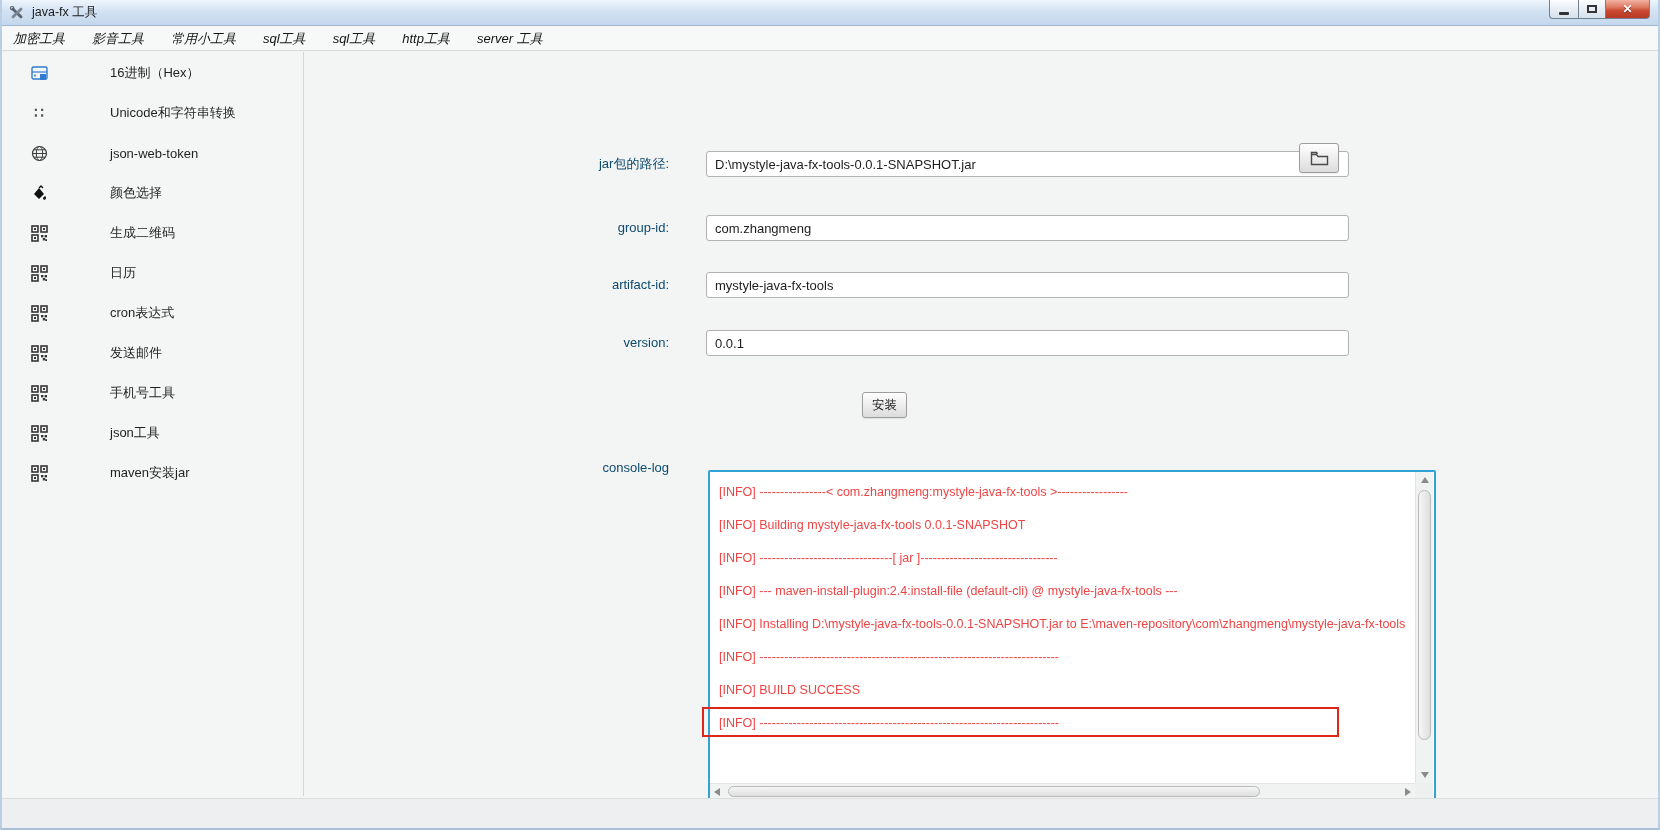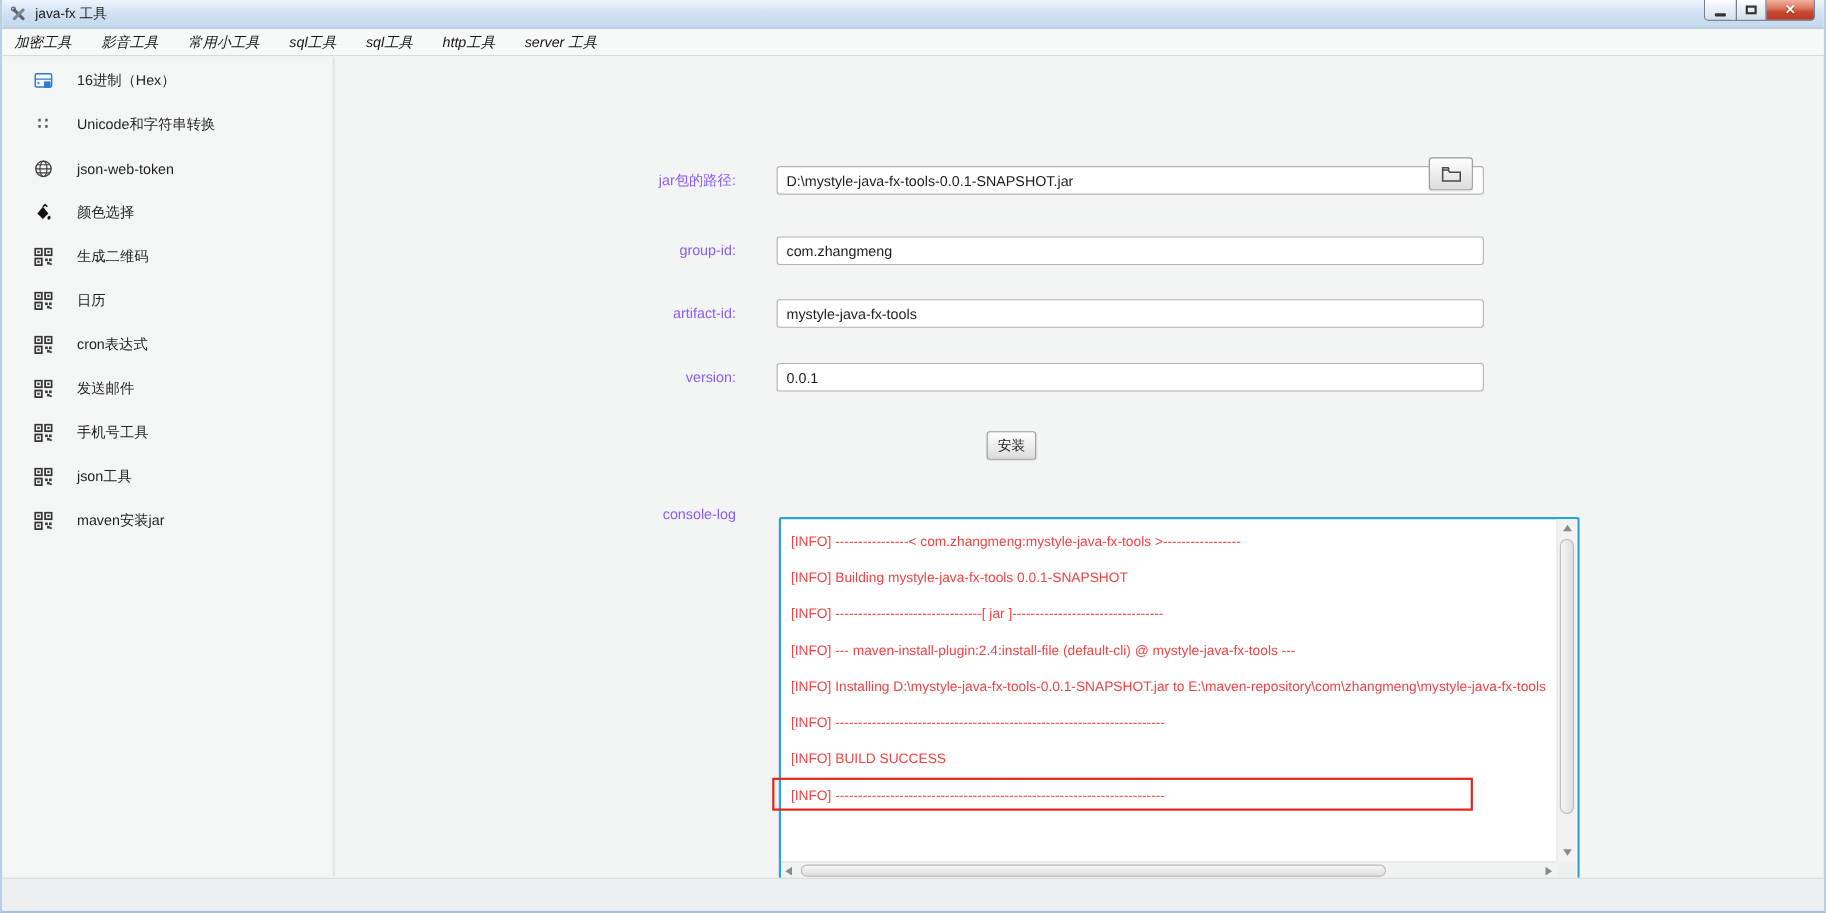--- a/index.html
+++ b/index.html
@@ -23,33 +23,33 @@
   .glyph-max { width:10px; height:8px; border:2px solid #333; background:transparent; }
   .glyph-close { color:#fff; font-size:12px; font-weight:bold; text-shadow:0 1px 1px #7c2113; line-height:19px; }
 
   
   .menubar { position:absolute; top:27px; left:0; right:0; height:24px; background:#f7f8f8;
              border-bottom:1px solid #dadada; display:flex; align-items:center; padding-left:11px;font-style:italic; }
   .menu-item { font-size:13px; color:#141414; margin-right:27px; cursor:default; white-space:nowrap; }
 
   
   .sidebar { position:absolute; top:52px; left:0; width:302px; bottom:32px; background:#f4f5f5; border-right:1px solid #d4d5d6; padding-top:1px; }
-  .side-item { display:flex; align-items:center; height:40px; padding-left:28px; cursor:pointer; }
+  .side-item { display:flex; align-items:center; height:40px; padding-left:28px; cursor:pointer;gap:40px; }
   .side-icon { width:18px; height:18px; flex:0 0 18px; display:flex; align-items:center; justify-content:center; }
   .side-label { margin-left:22px; font-size:13px; color:#1f1f1f; white-space:nowrap; }
   .uni-glyph { font-size:15px; color:#555; font-weight:bold; line-height:18px; }
 
   
-  .flabel { position:absolute; left:420px; width:247px; text-align:right; font-size:13px; color:#8b5cf6; line-height:26px; }
+  .flabel { position:absolute; left:420px; width:247px; text-align:right; font-size:13px; color:#0c4a6e; line-height:26px; }
   .finput { position:absolute; left:704px; width:643px; height:26px; border:1px solid #b2b2b2; border-radius:3px;
             padding:0 8px; font-size:13px; color:#1d1d1d; background:#fff; font-family:"Liberation Sans", sans-serif; outline:none; }
   .btn { border:1px solid #9c9c9c; border-radius:3px; background:linear-gradient(#fefefe, #eaeaea 60%, #dcdcdc);
          display:flex; align-items:center; justify-content:center; cursor:pointer; box-shadow:0 1px 1px rgba(0,0,0,0.08); }
   .browse-btn { position:absolute; left:1297px; top:143px; width:40px; height:30px; }
-  .install-btn { position:absolute; left:895px; top:392px; height:26px; padding:0 9px; font-size:12.5px; color:#1d1d1d;font-family:Liberation Mono, monospace; }
+  .install-btn { position:absolute; left:860px; top:392px; height:26px; padding:0 9px; font-size:12.5px; color:#1d1d1d;font-family:Liberation Mono, monospace; }
 
   
   .console { position:absolute; left:706px; top:470px; width:728px; height:331px; background:#fff;
              border:2px solid #2fa3d6; border-radius:2px; overflow:hidden; cursor:text; }
   .console-lines { position:absolute; left:2px; top:2px; right:21px; bottom:18px; overflow:hidden; padding:2px 0 0 7px; }
   .cline { white-space:pre; font-size:12.5px; color:#ef4444; height:33px; line-height:33px; overflow:hidden; }
 
   .vscroll { position:absolute; left:1413px; top:472px; width:18px; height:311px; background:#f1f2f2; border-left:1px solid #e3e3e3; }
   .hscroll { position:absolute; left:708px; top:783px; width:705px; height:16px; background:#f1f2f2; border-top:1px solid #e3e3e3; }
   .corner  { position:absolute; left:1413px; top:783px; width:18px; height:16px; background:#eeefef; }

